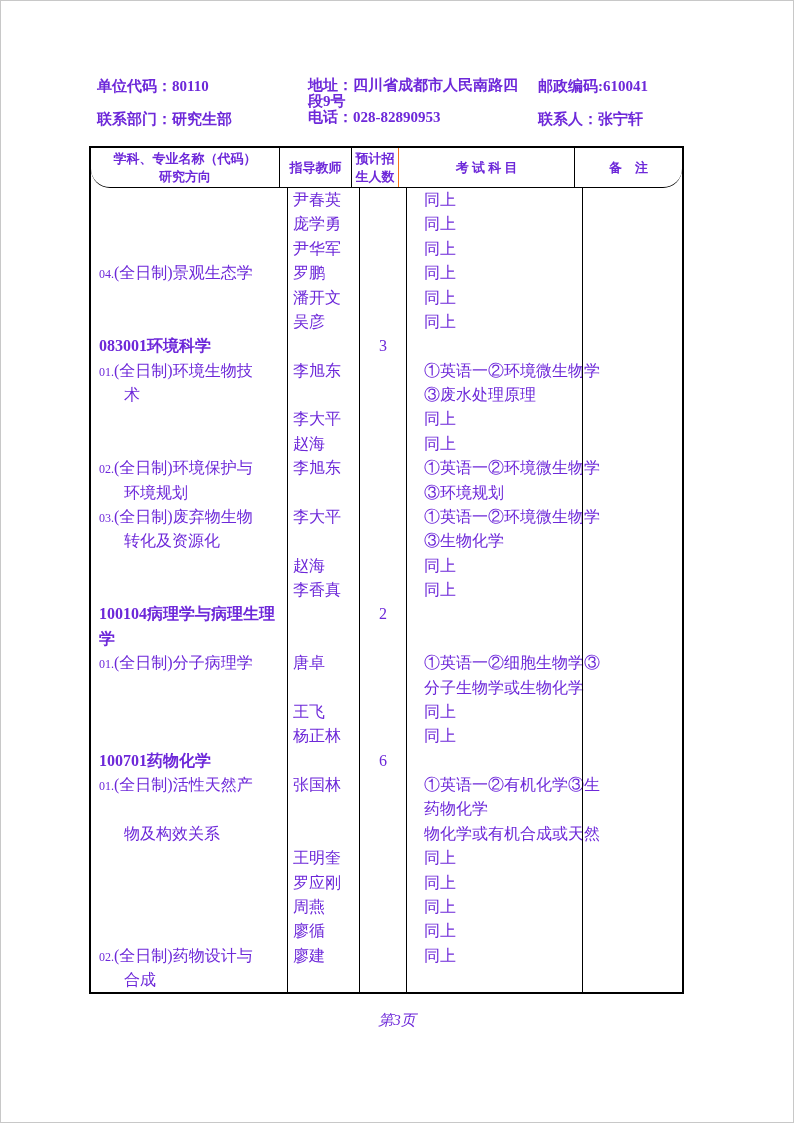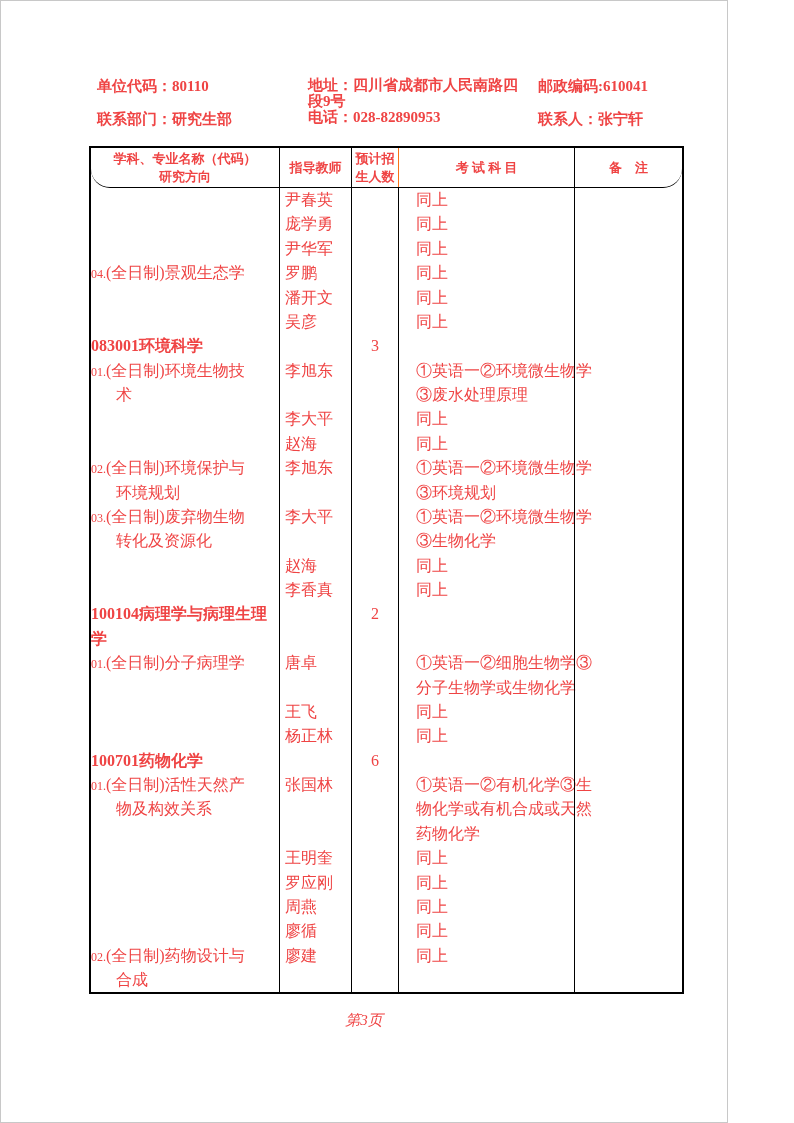--- a/index.html
+++ b/index.html
@@ -1,24 +1,24 @@
 <!DOCTYPE html>
 <html><head>
 <meta charset="utf-8">
 <style>
   * { margin: 0; padding: 0; box-sizing: border-box; }
   html, body { background: #fff; }
   .page {
     position: relative;
-    width: 728px;
+    width: 794px;
     height: 1123px;
     background: #fff;
     border: 1px solid #c8c8c8;
     font-family: "Liberation Serif", serif;
-    color: #ef4444;
+    color: #6d28d9;
     overflow: hidden;
   }
   
   .info-col { position: absolute; font-weight: bold; font-size: 15px; white-space: nowrap; }
   .info-col-left  { left: 96px;  top: 76px; }
   .info-col-mid   { left: 307px; top: 76px; }
   .info-col-right { left: 537px; top: 76px; }
   .info-col-left div + div,
   .info-col-right div + div { margin-top: 14px; }
   .info-col-mid div { line-height: 16px; }
@@ -41,21 +41,21 @@
     display: flex; flex-direction: column;
     justify-content: center; align-items: center;
     text-align: center; line-height: 18px; white-space: nowrap;
   }
   .th-c1 { width: 188px; }
   .th-c2 { width: 72px;  border-left: 1px solid #000; }
   .th-c3 { width: 47px;  border-left: 1px solid #000; }
   .th-c4 { width: 176px; border-left: 1px solid #f97316; }
   .th-c5 { flex: 1;      border-left: 1px solid #000; }
   .tbody { width: 100%; }
-  .trow { display: flex; height: 24.39px; }
+  .trow { display: flex; height: 24.39px; margin-left: 8px; }
   .td {
     font-size: 16px;
     line-height: 24.39px;
     white-space: nowrap;
     overflow: visible;
   }
   .td.c1 { width: 188px; }
   .td.c2 { width: 72px;  border-left: 1px solid #000; padding-left: 5px; }
   .td.c3 { width: 47px;  border-left: 1px solid #000; text-align: center; }
   .td.c4 { width: 176px; border-left: 1px solid #000; padding-left: 17px; }
@@ -282,31 +282,31 @@
           <div class="td c5"></div>
         </div>
         <div class="trow">
           <div class="td c1"><span class="num">01.</span>(全日制)活性天然产</div>
           <div class="td c2">张国林</div>
           <div class="td c3"></div>
           <div class="td c4">①英语一②有机化学③生</div>
           <div class="td c5"></div>
         </div>
         <div class="trow">
+          <div class="td c1"></div>
+          <div class="td c2"></div>
+          <div class="td c3"></div>
+          <div class="td c4">药物化学</div>
+          <div class="td c5"></div>
+        </div>
+        <div class="trow">
           <div class="td c1 indent">物及构效关系</div>
           <div class="td c2"></div>
           <div class="td c3"></div>
           <div class="td c4">物化学或有机合成或天然</div>
-          <div class="td c5"></div>
-        </div>
-        <div class="trow">
-          <div class="td c1"></div>
-          <div class="td c2"></div>
-          <div class="td c3"></div>
-          <div class="td c4">药物化学</div>
           <div class="td c5"></div>
         </div>
         <div class="trow">
           <div class="td c1"></div>
           <div class="td c2">王明奎</div>
           <div class="td c3"></div>
           <div class="td c4">同上</div>
           <div class="td c5"></div>
         </div>
         <div class="trow">

